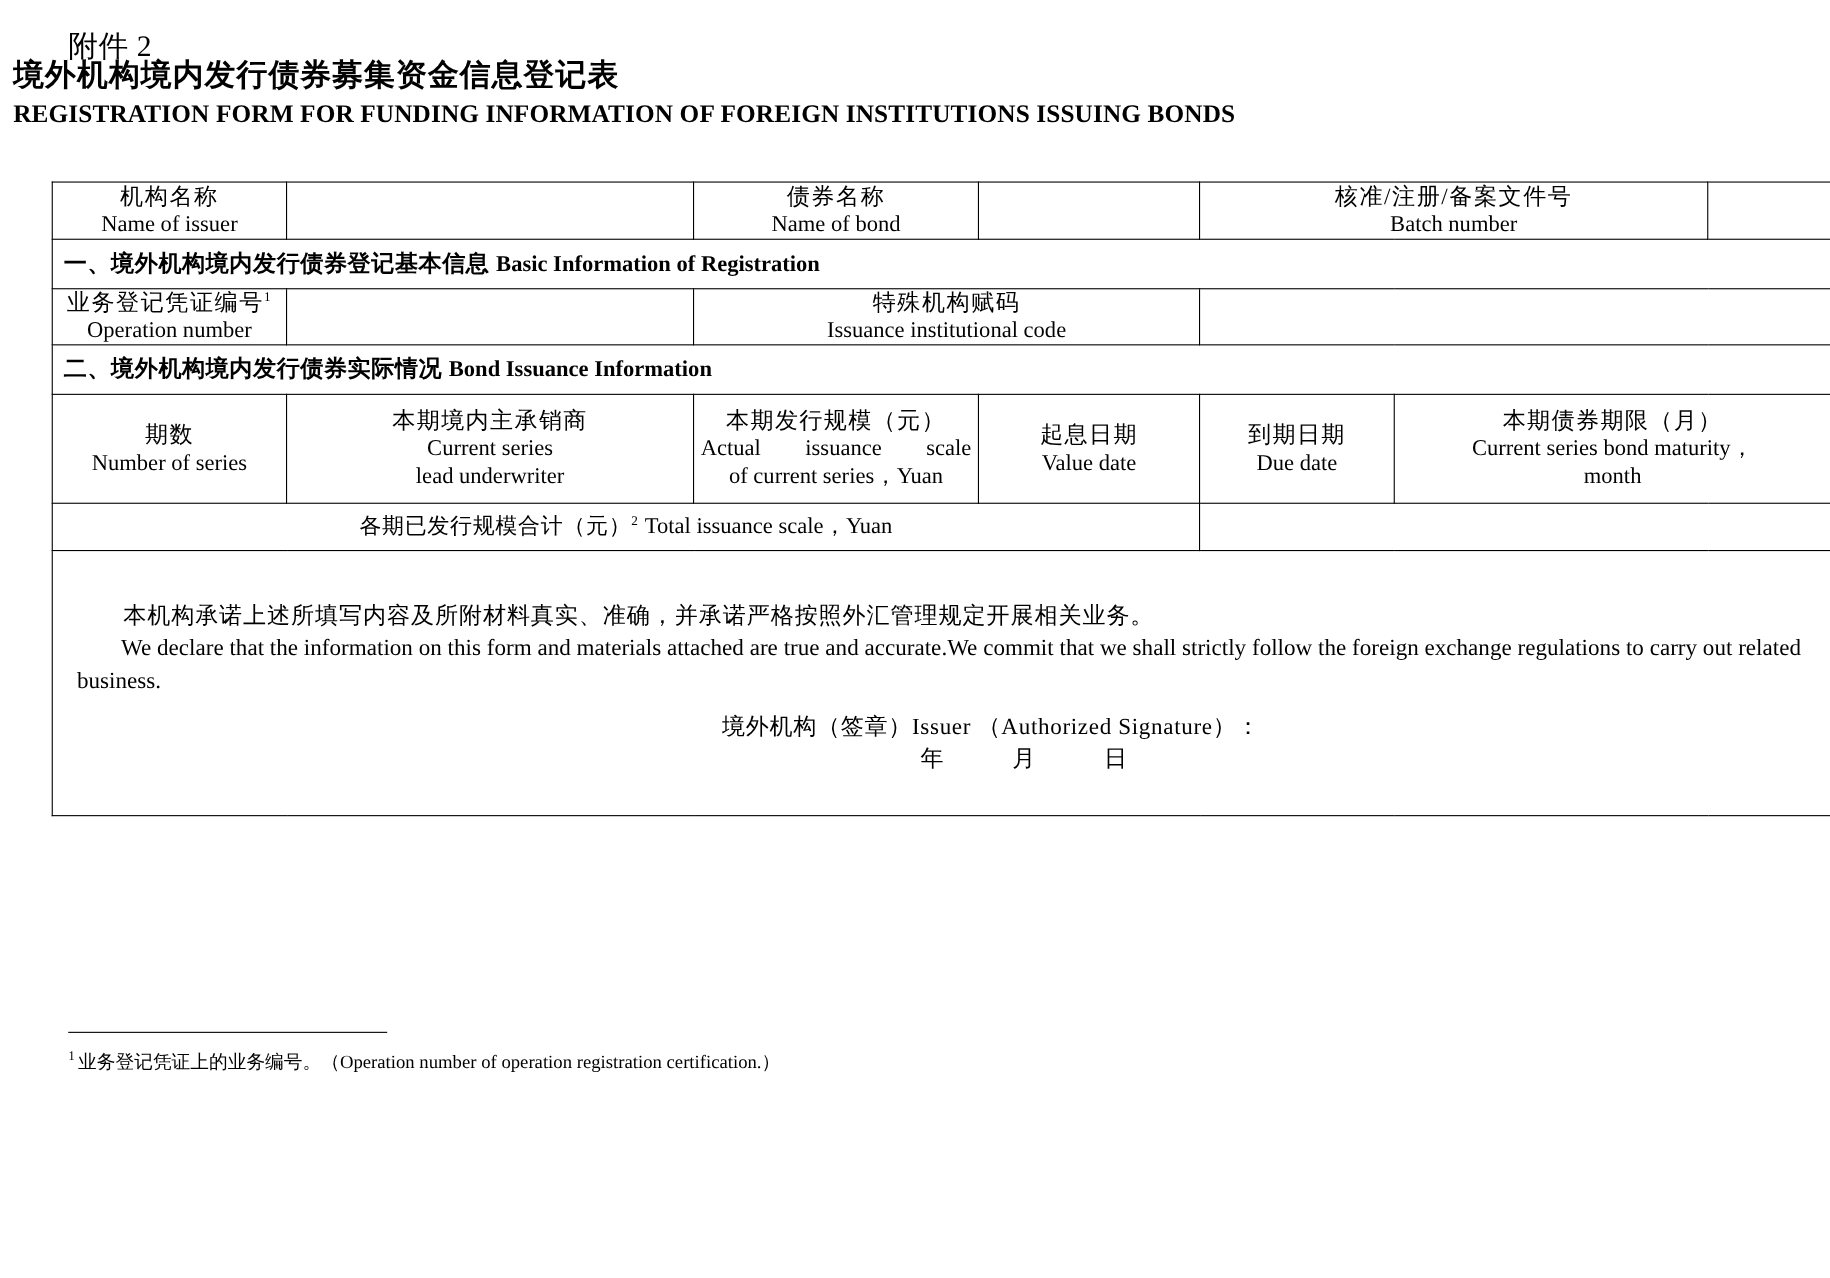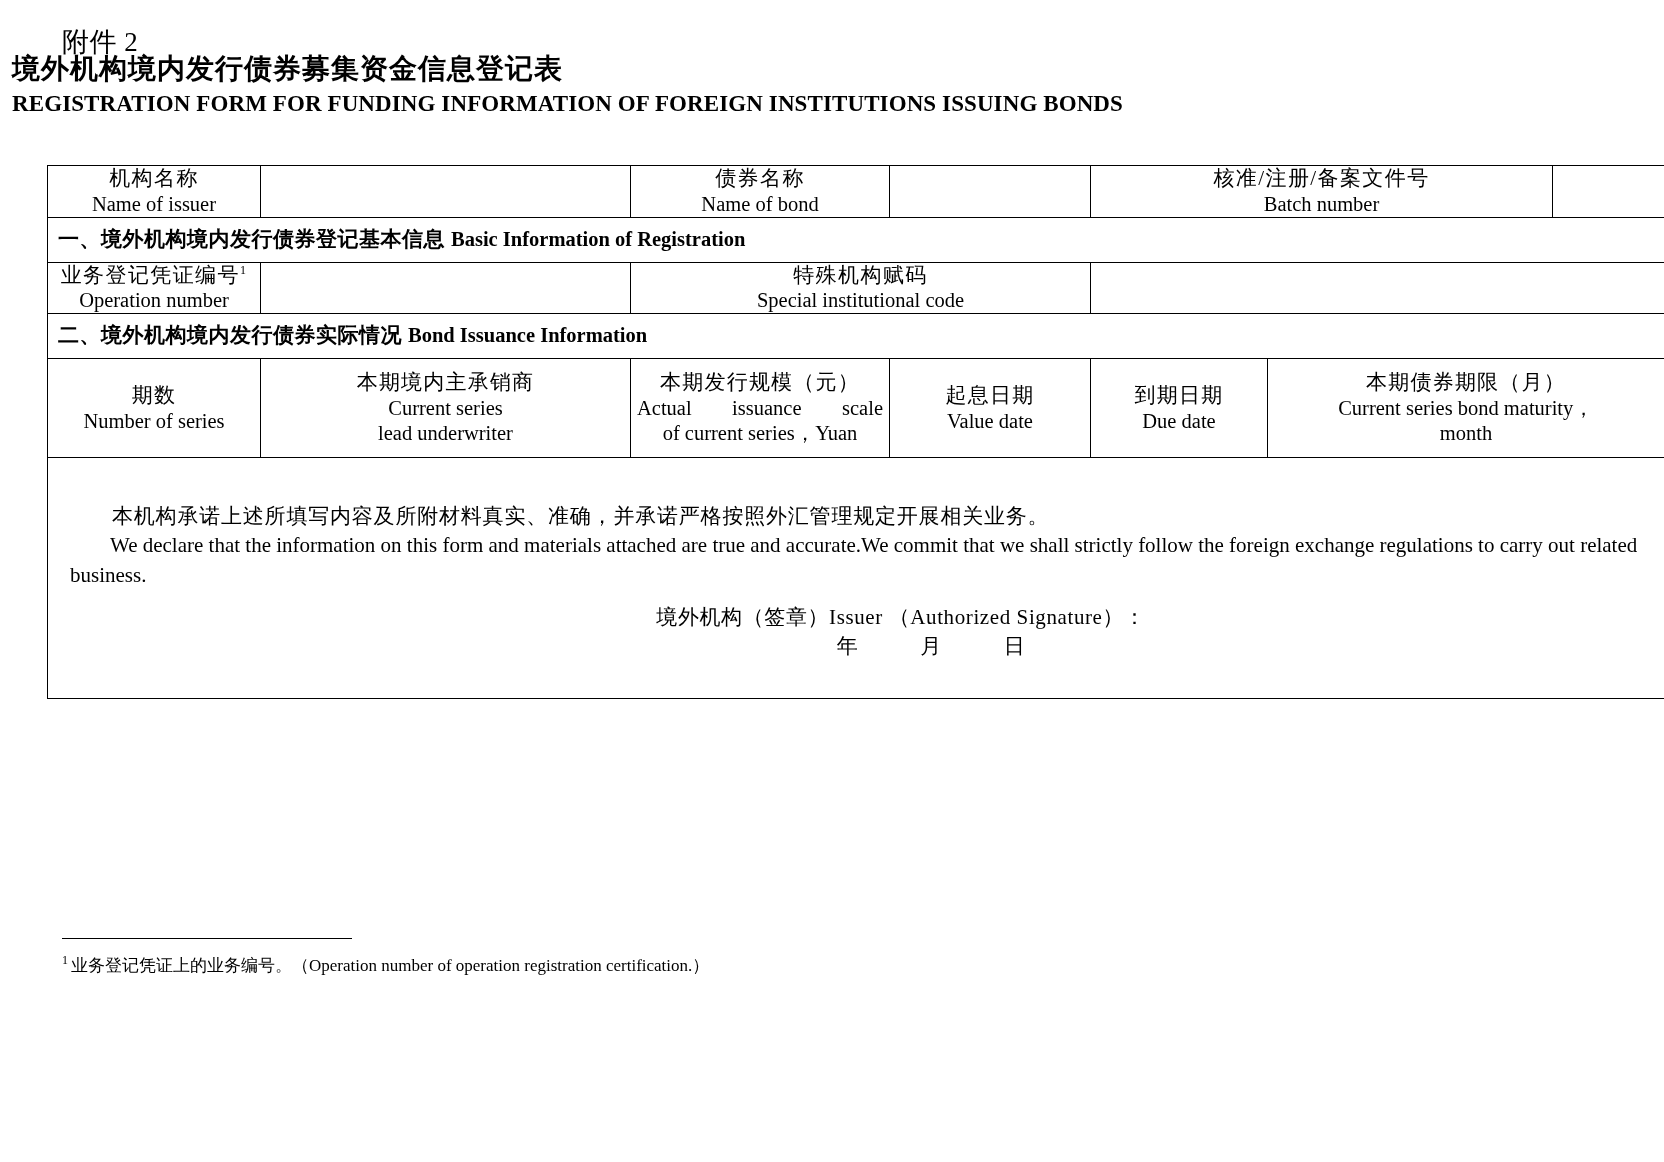--- a/index.html
+++ b/index.html
@@ -261,21 +261,21 @@
       </tr>
 
       <tr>
         <td class="cell-label">
           <span class="cn"><span>业务登记凭证编号</span><span class="sup">1</span></span>
           <span class="en">Operation number</span>
         </td>
         <td class="cell-blank"></td>
         <td class="cell-label" colspan="2">
           <span class="cn">特殊机构赋码</span>
-          <span class="en">Special institutional code</span>
+          <span class="en">Issuance institutional code</span>
         </td>
         <td class="cell-blank" colspan="3"></td>
       </tr>
 
       <tr>
         <td class="section-head" colspan="7">
           <span class="sec-cn">二、境外机构境内发行债券实际情况</span><span class="sec-en">Bond Issuance Information</span>
         </td>
       </tr>
 
@@ -303,20 +303,26 @@
           <span class="en">Due date</span>
         </td>
         <td class="hdr-cell" colspan="2">
           <span class="cn">本期债券期限（月）</span>
           <span class="en">Current series bond maturity，</span>
           <span class="en">month</span>
         </td>
       </tr>
 
 
+      <tr>
+        <td class="total-row-label" colspan="4">
+          <span>各期已发行规模合计（元）</span><span class="sup">2</span> <span class="en">Total issuance scale，Yuan</span>
+        </td>
+        <td class="cell-blank" colspan="3"></td>
+      </tr>
 
       <tr>
         <td class="decl-cell" colspan="7">
           <div class="decl-cn">本机构承诺上述所填写内容及所附材料真实、准确，并承诺严格按照外汇管理规定开展相关业务。</div>
           <div class="decl-en">We declare that the information on this form and materials attached are true and accurate.We commit that we shall strictly follow the foreign exchange regulations to carry out related business.</div>
           <div class="sign-line">境外机构（签章）Issuer  （Authorized Signature）：</div>
           <div class="date-line">
             <span>年</span>
             <span>月</span>
             <span>日</span>

